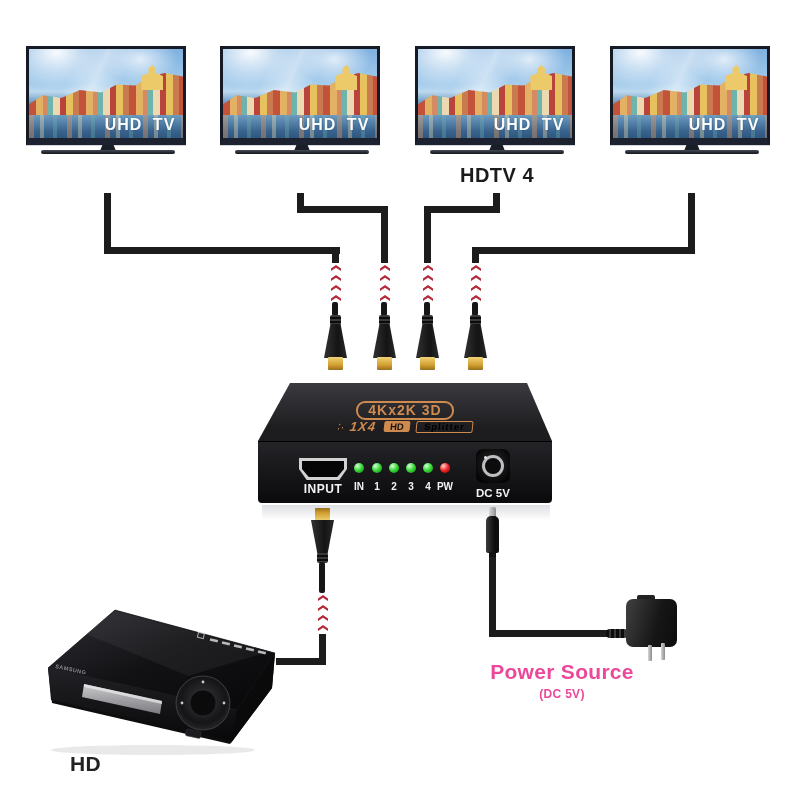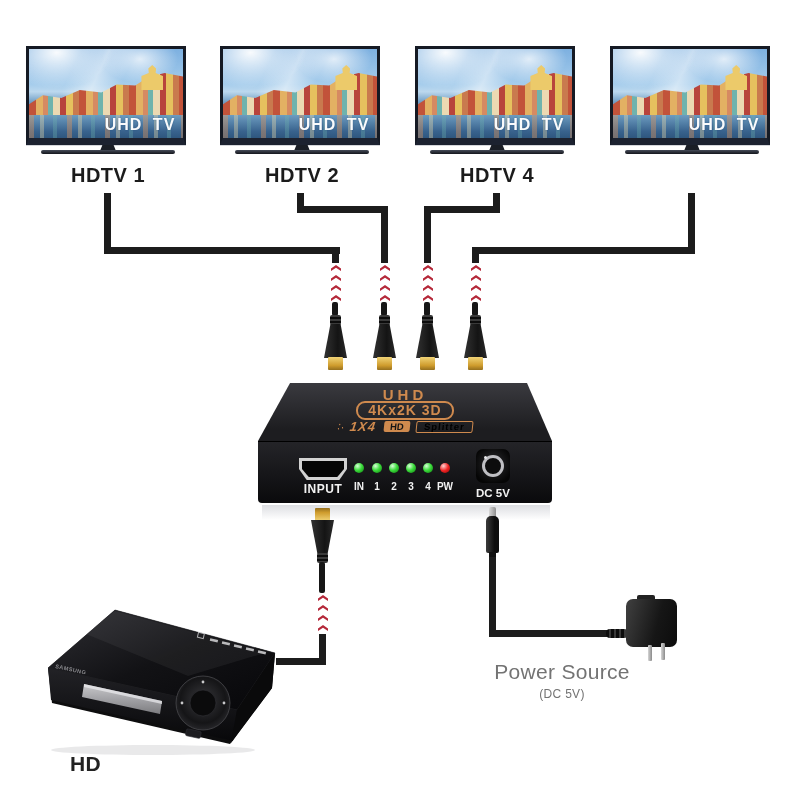--- a/index.html
+++ b/index.html
@@ -100,56 +100,54 @@
   .dcplug-body{position:absolute;left:486px;top:516px;width:13px;height:37px;border-radius:5px 5px 2px 2px;
       background:linear-gradient(90deg,#3c3c3c,#0d0d0d 65%);}
   .dcplug-neck{position:absolute;left:489px;top:552px;width:7px;height:7px;background:#111;}
   .coil{position:absolute;left:606px;top:629px;width:22px;height:9px;border-radius:4px;
       background:repeating-linear-gradient(90deg,#0c0c0c 0 3px,#3a3a3a 3px 5px);}
   .adapter{position:absolute;left:626px;top:599px;width:51px;height:48px;border-radius:7px;
       background:linear-gradient(105deg,#404040,#161616 60%,#0c0c0c);}
   .adapter-notch{position:absolute;left:637px;top:595px;width:18px;height:7px;border-radius:2px;background:#222;}
   .prong{position:absolute;width:4px;background:linear-gradient(90deg,#d6d6d6,#8a8a8a);border-radius:1px;}
 
-  .big-label{position:absolute;color:#737373;font-size:21px;font-weight:400;letter-spacing:.3px;}
+  .big-label{position:absolute;color:#ec4899;font-size:21px;font-weight:700;letter-spacing:.3px;}
   .center{text-align:center;}
 </style>
 </head>
 <body>
 
 <div class="stage">
 
   <div class="tv-unit" style="left:25px;">
     <div class="tv">
       <div class="screen">
         <div class="clouds"></div>
         <div class="village"></div>
         <div class="church"></div>
         <div class="water"></div>
         <span class="uhd-txt">UHD TV</span>
       </div>
     </div>
     <div class="stand-neck"></div>
     <div class="stand-bar"></div>
-    <div class="tv-label">HDTV 1</div>
   </div>
 
   <div class="tv-unit" style="left:219px;">
     <div class="tv">
       <div class="screen">
         <div class="clouds"></div>
         <div class="village"></div>
         <div class="church"></div>
         <div class="water"></div>
         <span class="uhd-txt">UHD TV</span>
       </div>
     </div>
     <div class="stand-neck"></div>
     <div class="stand-bar"></div>
-    <div class="tv-label">HDTV 2</div>
   </div>
 
   <div class="tv-unit" style="left:414px;">
     <div class="tv">
       <div class="screen">
         <div class="clouds"></div>
         <div class="village"></div>
         <div class="church"></div>
         <div class="water"></div>
         <span class="uhd-txt">UHD TV</span>
@@ -237,21 +235,20 @@
     <div class="p-stub" style="top:0;height:14px;"></div>
       <div class="p-ferrule" style="top:13px;"></div>
     <div class="p-body down" style="top:22px;"></div>
       <div class="p-tip down" style="top:55px;"></div>
   </div>
 
   <div class="box-top"></div>
   <div class="box-front"></div>
   <div class="box-reflect"></div>
 
-  <div class="t-uhd gold">UHD</div>
   <div class="t-badge-row">
     <span class="t-badge gold">4Kx2K 3D</span>
   </div>
   <div class="t-line3">
     <span class="t-spark gold">∴</span>
     <span class="t-1x4 gold">1X4</span>
     <span class="t-hd">HD</span>
     <span class="t-split">Splitter</span>
   </div>
 

